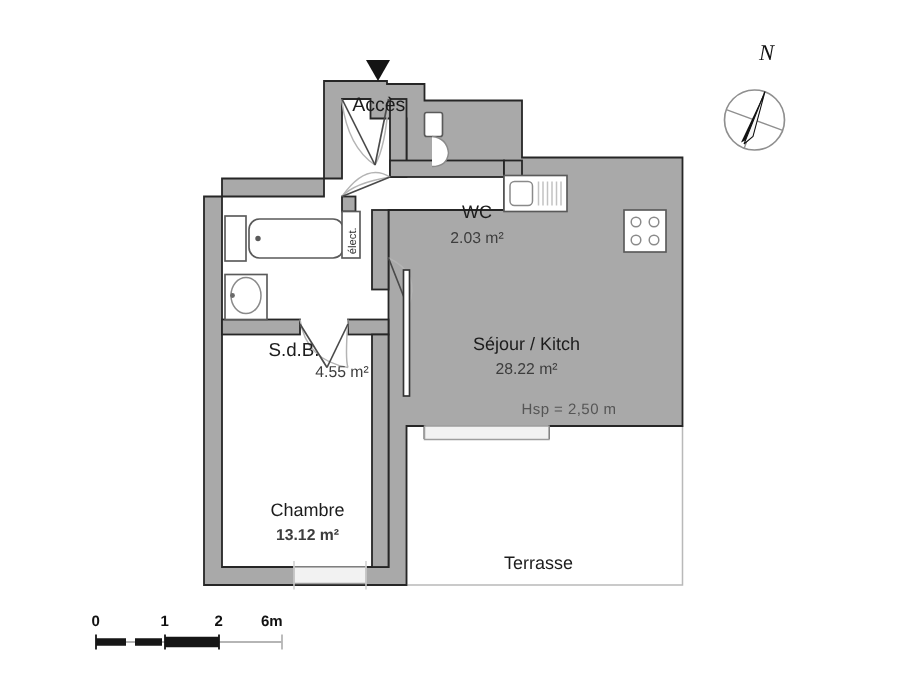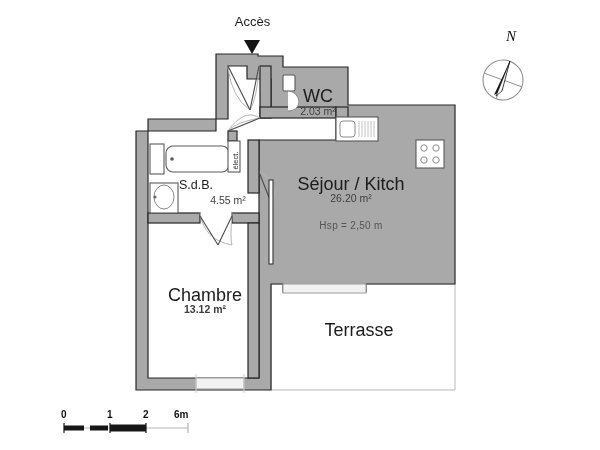--- a/index.html
+++ b/index.html
@@ -30,22 +30,23 @@
   .door-arc { fill: none; stroke: #b4b4b4; stroke-width: 1; }
   .door-leaf { fill: #ffffff; stroke: #4a4a4a; stroke-width: 1.1; }
   .hatch { stroke: #c2c2c2; stroke-width: 1; }
   .window-op { fill: #f2f2f2; stroke: #9d9d9d; stroke-width: 1; }
 
   .lbl {
     position: absolute;
     text-align: center;
     white-space: nowrap;
     font-family: "Liberation Sans", sans-serif;
-  }
-  .room-name { font-size: 18px; color: #1c1c1c; }
+    margin-top: 48px;
+  }
+  .room-name { font-size: 12px; color: #1c1c1c; }
   .room-name.sm { font-size: 12.5px; }
   .room-area { font-size: 10.5px; color: #3d3d3d; }
   .room-hsp { font-size: 10px; color: #555555; letter-spacing: .3px; }
   .access-lbl { font-size: 13px; color: #1c1c1c; }
   .elect-lbl {
     position: absolute;
     font-size: 7.5px;
     color: #2b2b2b;
     transform: rotate(-90deg);
     transform-origin: 50% 50%;
@@ -174,22 +175,22 @@
 
   <div class="lbl access-lbl" style="left:200px; top:14px; width:105px;">Accès</div>
 
   <div class="lbl room-name" style="left:278px; top:86px; width:80px;">WC</div>
   <div class="lbl room-area" style="left:278px; top:105px; width:80px;">2.03 m²</div>
 
   <div class="lbl room-name sm" style="left:156px; top:178px; width:80px;">S.d.B.</div>
   <div class="lbl room-area" style="left:156px; top:194px; width:80px;padding-left:32px;">4.55 m²</div>
 
   <div class="lbl room-name" style="left:291px; top:174px; width:120px;">Séjour / Kitch</div>
-  <div class="lbl room-area" style="left:291px; top:192px; width:120px;">26.20 m²</div>
-  <div class="lbl room-hsp" style="left:291px; top:220px; width:120px;">Hsp = 2,50 m</div>
+  <div class="lbl room-area" style="left:291px; top:192px; width:120px;">28.22 m²</div>
+  <div class="lbl room-hsp" style="left:291px; top:220px; width:120px;text-align:right;">Hsp = 2,50 m</div>
 
   <div class="lbl room-name" style="left:155px; top:285px; width:100px;">Chambre</div>
   <div class="lbl room-area" style="left:155px; top:303px; width:100px;font-weight:bold;">13.12 m²</div>
 
   <div class="lbl room-name" style="left:309px; top:320px; width:100px;">Terrasse</div>
 
   <div class="elect-lbl" style="left:222px; top:152px; width:26px;">élect.</div>
 
   <div class="compass-n" style="left:506px; top:28px;">N</div>
 

